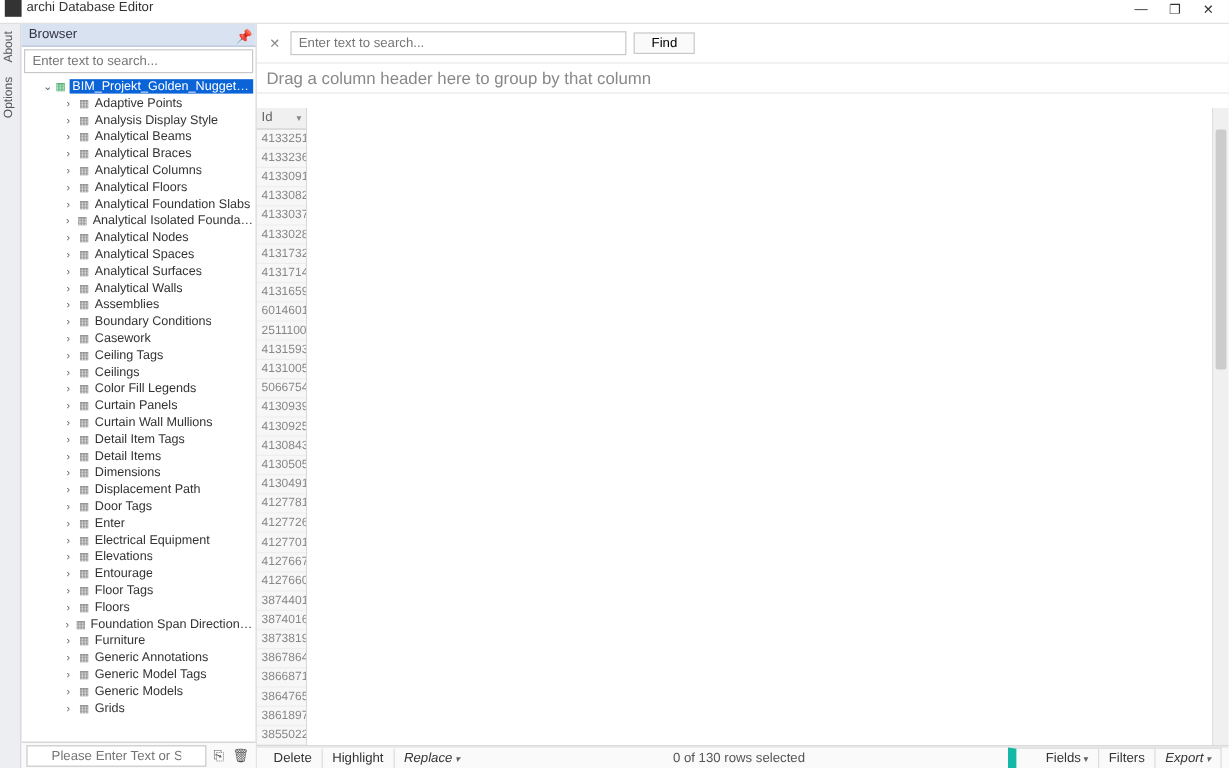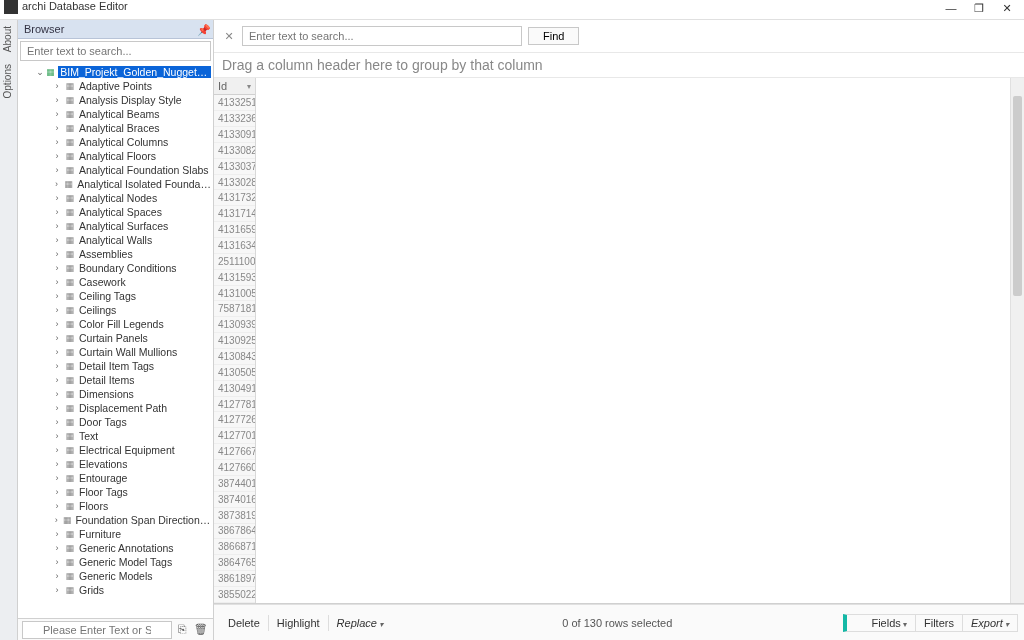--- a/index.html
+++ b/index.html
@@ -29,35 +29,35 @@
 .tree-label { color: #333; font-size: 10.5px; overflow: hidden; text-overflow: ellipsis; }
 .bottom-bar { height: 22px; border-top: 1px solid #d0d0d0; display: flex; align-items: center; padding: 0 4px; background: #fafafa; }
 .bottom-bar input { flex: 1; border: 1px solid #c8c8c8; padding: 2px 20px; outline: none; color: #999; max-width: 150px; }
 .bottom-icn { width: 18px; height: 18px; display: flex; align-items: center; justify-content: center; color: #555; cursor: pointer; margin-left: 2px; }
 .right-panel { flex: 1; display: flex; flex-direction: column; background: #fff; }
 .search-row { padding: 6px 8px; display: flex; align-items: center; gap: 6px; border-bottom: 1px solid #e8e8e8; }
 .clear-x { width: 14px; color: #888; cursor: pointer; text-align: center; }
 .search-input { flex: 0 0 280px; border: 1px solid #c8c8c8; padding: 3px 6px; outline: none; color: #999; }
 .find-btn { border: 1px solid #c8c8c8; background: #fafafa; padding: 2px 14px; cursor: pointer; }
 .group-hint { padding: 4px 8px; color: #888; font-size: 14px; border-bottom: 1px solid #e8e8e8; }
-.grid-wrap { flex: 1; display: flex; overflow: hidden; border-bottom: 1px solid #d0d0d0; }
+.grid-wrap { flex: 1; display: flex; overflow: hidden; border-bottom: 1px solid #d0d0d0; margin-top: 12px; }
 .grid-left { width: 42px; border-right: 1px solid #d8d8d8; display: flex; flex-direction: column; background: #f7f7f7; overflow: hidden; }
 .grid-header-cell { height: 18px; background: #f0f0f0; border-bottom: 1px solid #d0d0d0; display: flex; align-items: center; padding: 0 4px; color: #666; justify-content: space-between; }
 .sort-arrow { font-size: 8px; color: #888; }
 .id-cell { height: 16.5px; border-bottom: 1px solid #eee; padding: 0 4px; color: #888; font-size: 10px; display: flex; align-items: center; }
 .grid-body { flex: 1; background: #fff; position: relative; }
 .grid-scroll { width: 14px; background: #f0f0f0; border-left: 1px solid #e0e0e0; position: relative; }
 .scroll-thumb { position: absolute; top: 18px; left: 2px; right: 2px; height: 200px; background: #ccc; border-radius: 2px; }
-.action-row { height: 36px; display: flex; align-items: center; padding: 0 6px; background: #fafafa; border-top: 1px solid #e0e0e0; }
+.action-row { height: 18px; display: flex; align-items: center; padding: 0 6px; background: #fafafa; border-top: 1px solid #e0e0e0; }
 .action-btn { border: none; background: transparent; padding: 2px 8px; cursor: pointer; color: #333; border-right: 1px solid #ddd; }
 .action-btn:last-of-type { border-right: none; font-style: italic; }
 .status-text { flex: 1; text-align: center; color: #555; }
 .right-btns { display: flex; }
 .right-btns .action-btn { border: 1px solid #ddd; border-left: none; }
-.right-btns .action-btn:first-child { border-left: 4px solid #14b8a6; padding-left: 24px; }
+.right-btns .action-btn:first-child { border-left: 7px solid #14b8a6; padding-left: 24px; }
 .caret::after { content: ' ▾'; font-size: 8px; color: #666; }
 </style>
 </head>
 <body>
 
 <div class="titlebar">
   <span class="icon-box"></span>
   <span class="title">archi Database Editor</span>
   <div class="win-controls">
     <div class="win-btn">—</div>
@@ -208,21 +208,21 @@
           <span class="tree-label">Displacement Path</span>
         </div>
         <div class="tree-row child">
           <span class="expand">›</span>
           <span class="node-icon tbl-icon"></span>
           <span class="tree-label">Door Tags</span>
         </div>
         <div class="tree-row child">
           <span class="expand">›</span>
           <span class="node-icon tbl-icon"></span>
-          <span class="tree-label">Text</span>
+          <span class="tree-label">Enter</span>
         </div>
         <div class="tree-row child">
           <span class="expand">›</span>
           <span class="node-icon tbl-icon"></span>
           <span class="tree-label">Electrical Equipment</span>
         </div>
         <div class="tree-row child">
           <span class="expand">›</span>
           <span class="node-icon tbl-icon"></span>
           <span class="tree-label">Elevations</span>
@@ -295,25 +295,25 @@
         </div>
       <div class="id-cell">4133251</div>
           <div class="id-cell">4133236</div>
           <div class="id-cell">4133091</div>
           <div class="id-cell">4133082</div>
           <div class="id-cell">4133037</div>
           <div class="id-cell">4133028</div>
           <div class="id-cell">4131732</div>
           <div class="id-cell">4131714</div>
           <div class="id-cell">4131659</div>
-          <div class="id-cell">4131634</div>
+          <div class="id-cell">6014601</div>
           <div class="id-cell">2511100</div>
           <div class="id-cell">4131593</div>
           <div class="id-cell">4131005</div>
-          <div class="id-cell">7587181</div>
+          <div class="id-cell">5066754</div>
           <div class="id-cell">4130939</div>
           <div class="id-cell">4130925</div>
           <div class="id-cell">4130843</div>
           <div class="id-cell">4130505</div>
           <div class="id-cell">4130491</div>
           <div class="id-cell">4127781</div>
           <div class="id-cell">4127726</div>
           <div class="id-cell">4127701</div>
           <div class="id-cell">4127667</div>
           <div class="id-cell">4127660</div>

